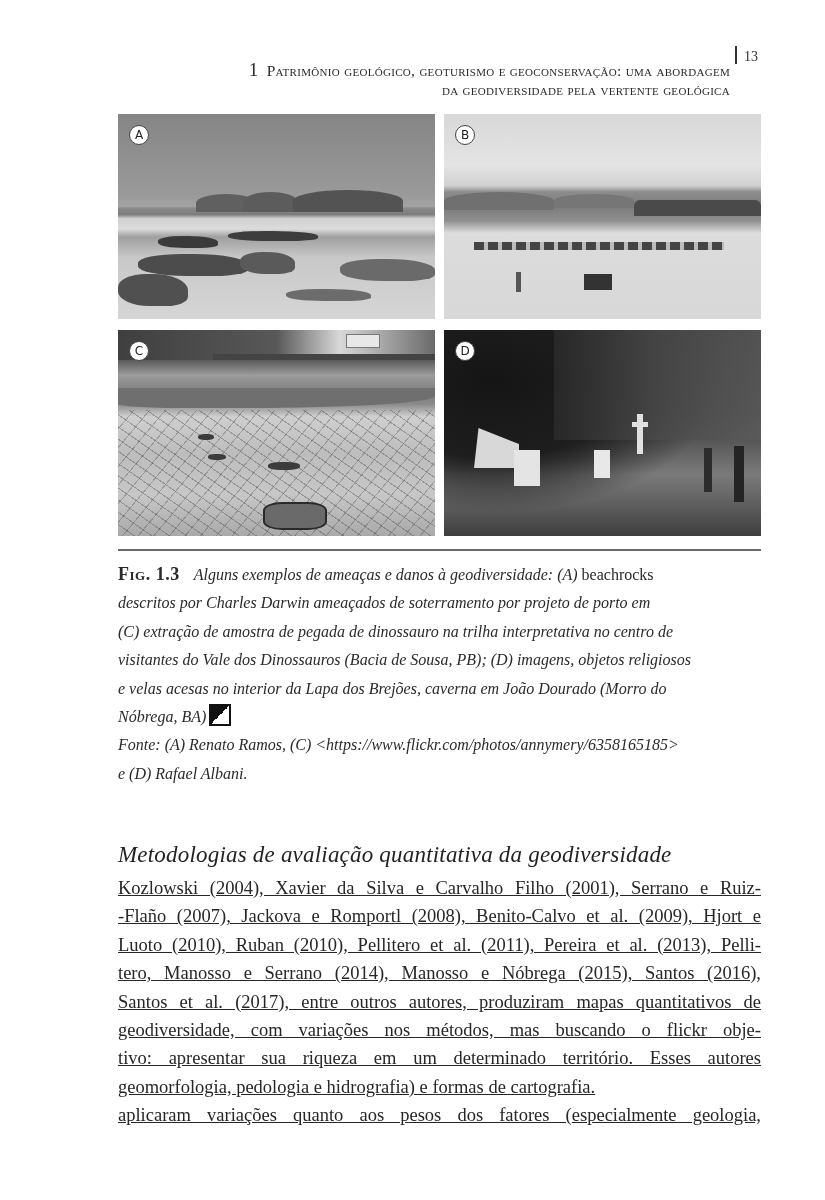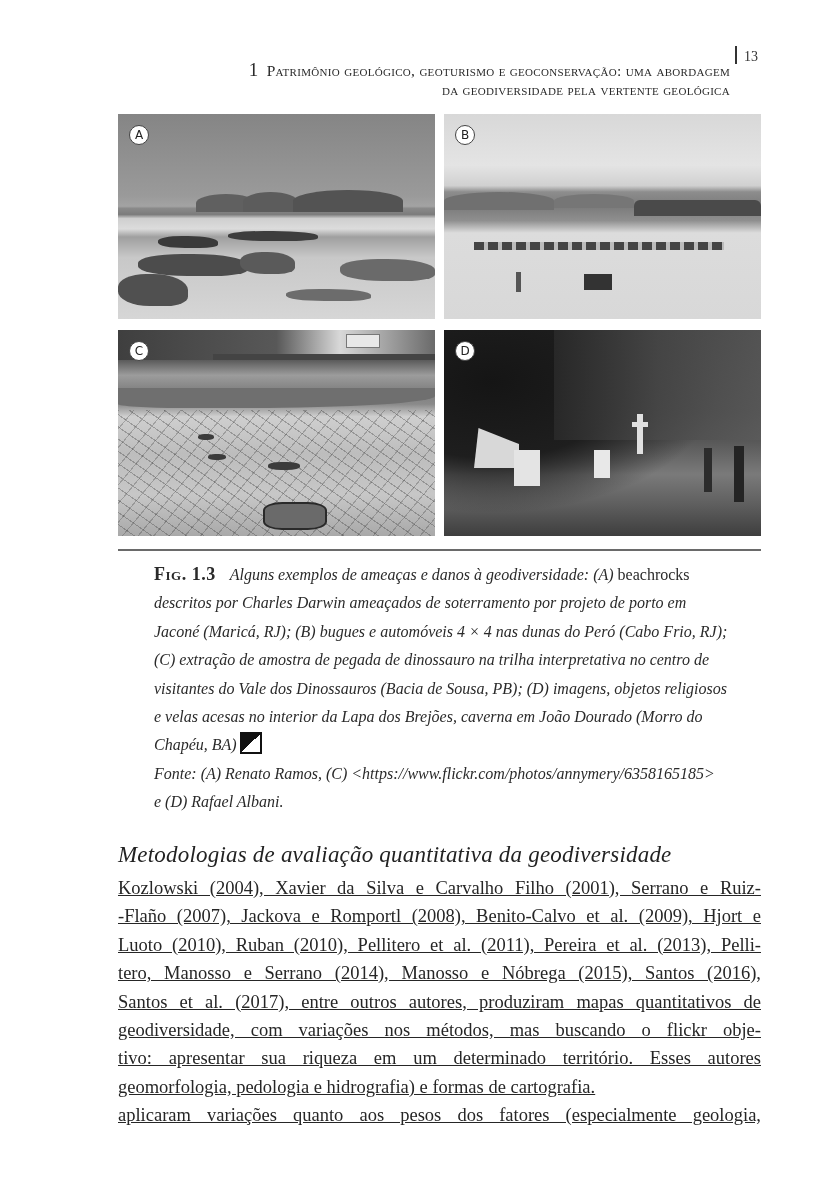--- a/index.html
+++ b/index.html
@@ -31,21 +31,21 @@
   .shape { position: absolute; }
   .rock { background: #4a4a4a; border-radius: 40% 50% 30% 45%; }
   .hill { background: #5a5a5a; border-radius: 50% 50% 0 0; }
 
   .fig-rule { position: absolute; left: 118px; top: 549px; width: 643px; height: 1.5px; background: #6a6a6a; }
 
   .caption { position: absolute; left: 118px; top: 560px; width: 650px; font-family: "DejaVu Serif", serif; font-size: 14.2px; line-height: 28.4px; color: #2a2a2a; }
   .caption .it { font-style: italic; font-family: "Liberation Serif", serif; font-size: 16px; }
   .caption .up { font-family: "Liberation Serif", serif; font-size: 16px; }
   .caption .fig-label { font-variant: small-caps; font-weight: bold; font-family: "Liberation Serif", serif; font-size: 18px; margin-right: 14px; letter-spacing: 0.5px; }
-  .caption .line { display: block; white-space: nowrap; margin-left: 36px; }
+  .caption .line { display: block; white-space: nowrap; }
   .color-icon { display: inline-block; width: 22px; height: 22px; border: 2px solid #111; box-sizing: border-box; vertical-align: -4px; margin-left: 3px; background: linear-gradient(135deg, #111 0%, #111 50%, #fff 50%, #fff 100%); }
 
   .section-title { position: absolute; left: 118px; top: 842px; font-family: "Liberation Serif", serif; font-style: italic; font-size: 23px; color: #222; white-space: nowrap; letter-spacing: 0.2px; }
 
   .body-text { position: absolute; left: 118px; top: 874px; width: 643px; font-family: "Liberation Serif", serif; font-size: 18.5px; line-height: 28.4px; color: #262626; }
   .body-text .line { display: block; white-space: nowrap; text-align: justify; text-align-last: justify; text-decoration: underline; }
   .body-text .line.last { text-align-last: left; }
 </style>
 </head>
 <body>
@@ -104,25 +104,24 @@
   <div class="shape" style="left:260px;top:118px;width:8px;height:44px;background:#2c2c2c;"></div>
   <div class="shape" style="left:290px;top:116px;width:10px;height:56px;background:#242424;"></div>
   <div class="badge">D</div>
 </div>
 
 <div class="fig-rule"></div>
 
 <div class="caption">
   <span class="line"><span class="fig-label">Fig. 1.3</span><span class="it">Alguns exemplos de ameaças e danos à geodiversidade: (A) </span><span class="up">beachrocks</span></span>
   <span class="line it">descritos por Charles Darwin ameaçados de soterramento por projeto de porto em</span>
-  <span class="line it">Jaconé (Maricá, RJ); (B) bugues e automóveis 4 × 4 nas dunas do Peró (Cabo Frio, RJ);</span>
   <span class="line it">(C) extração de amostra de pegada de dinossauro na trilha interpretativa no centro de</span>
   <span class="line it">visitantes do Vale dos Dinossauros (Bacia de Sousa, PB); (D) imagens, objetos religiosos</span>
   <span class="line it">e velas acesas no interior da Lapa dos Brejões, caverna em João Dourado (Morro do</span>
-  <span class="line"><span class="it">Chapéu, BA)</span><span class="color-icon"></span></span>
+  <span class="line"><span class="it">Nóbrega, BA)</span><span class="color-icon"></span></span>
   <span class="line it">Fonte: (A) Renato Ramos, (C) &lt;https://www.flickr.com/photos/annymery/6358165185&gt;</span>
   <span class="line it">e (D) Rafael Albani.</span>
 </div>
 
 <div class="section-title">Metodologias de avaliação quantitativa da geodiversidade</div>
 
 <div class="body-text">
   <span class="line">Kozlowski (2004), Xavier da Silva e Carvalho Filho (2001), Serrano e Ruiz-</span>
   <span class="line">-Flaño (2007), Jackova e Romportl (2008), Benito-Calvo et al. (2009), Hjort e</span>
   <span class="line">Luoto (2010), Ruban (2010), Pellitero et al. (2011), Pereira et al. (2013), Pelli-</span>

